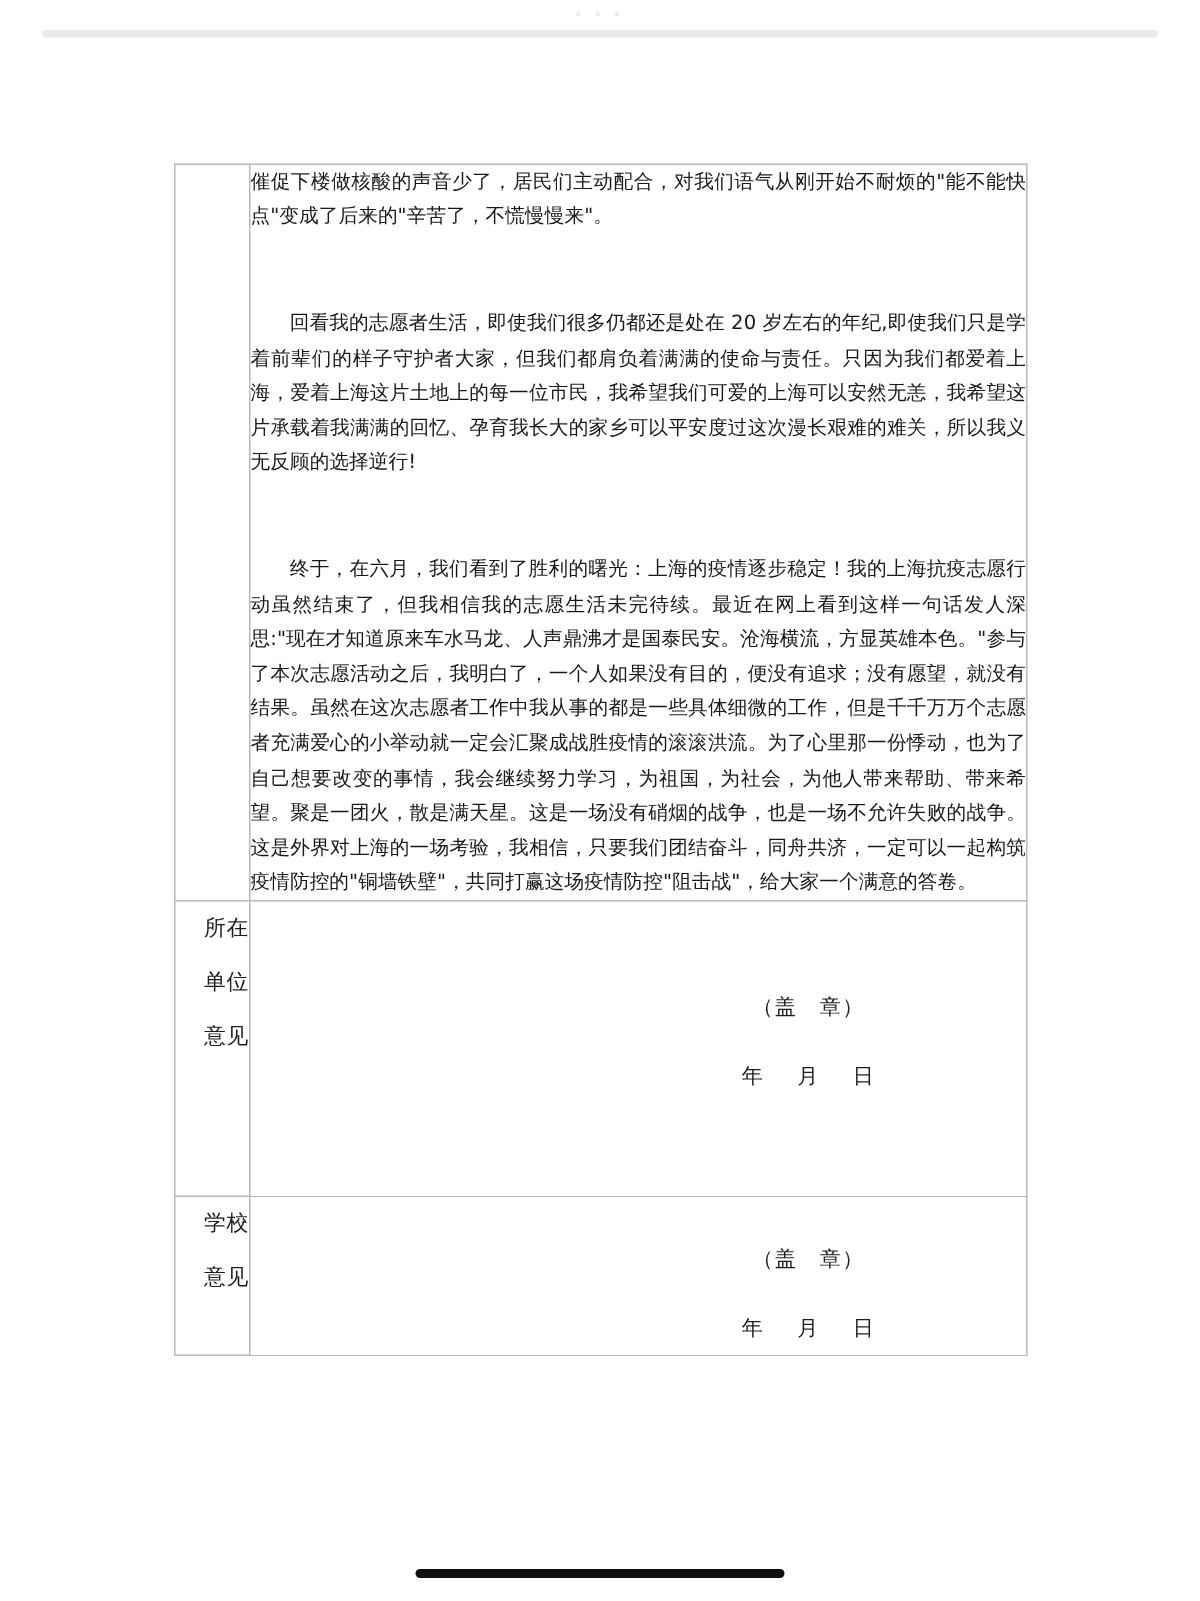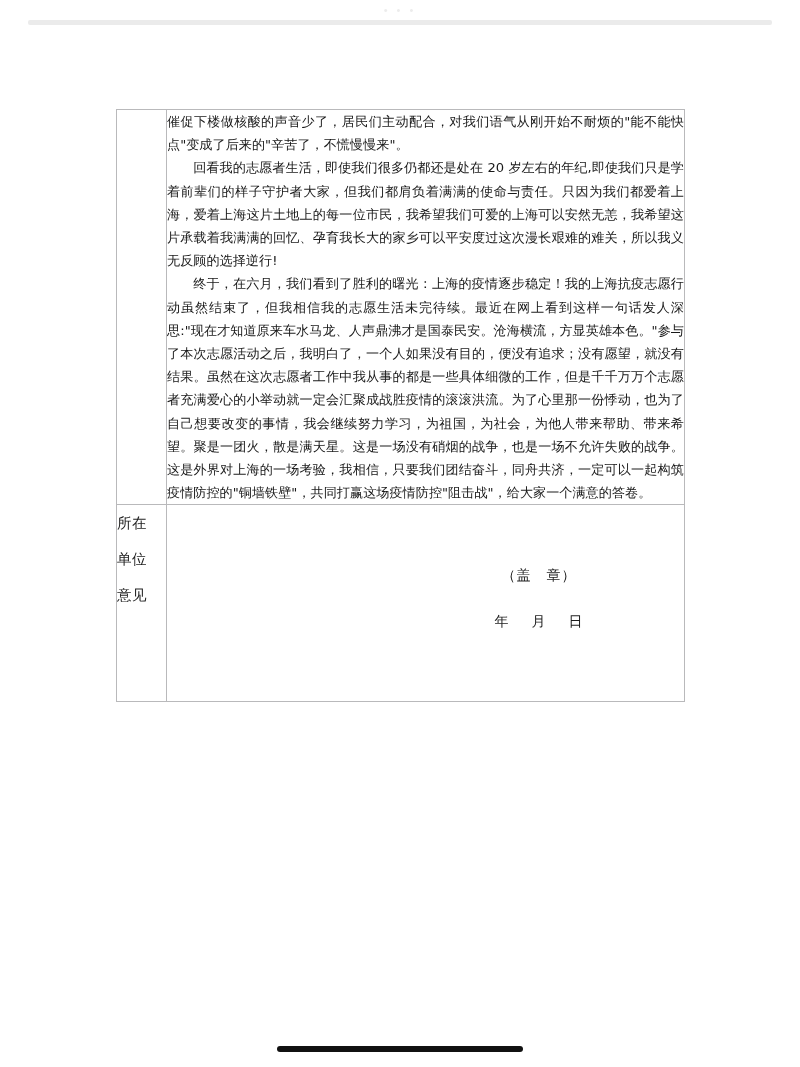--- a/index.html
+++ b/index.html
@@ -74,21 +74,21 @@
   .col-label {
     width: 50px;
   }
   .col-body {
     width: 518px;
   }
 
   
   .label-cell {
     vertical-align: middle;
-    text-align: left;
+    text-align: right;
     padding: 0 2px;
   }
   .label-stack {
     font-size: 14.5px;
     line-height: 36px;
     color: #1c1c1c;
     font-family: "DejaVu Sans", "Liberation Sans", sans-serif;
     letter-spacing: 0.5px;
   }
   .label-stack span {
@@ -108,20 +108,21 @@
     font-family: "DejaVu Sans", "Liberation Sans", sans-serif;
     margin: 0;
     letter-spacing: 0.05px;
     word-break: break-all;
   }
   .essay p {
     margin: 0;
   }
   .essay p.indent {
     text-indent: 2em;
+    margin-top: 48px;
   }
 
   
   .sig-cell {
     position: relative;
     height: 196px;
   }
   .sig-cell.school {
     height: 105px;
   }
@@ -231,19 +232,37 @@
             <p class="sig-seal">（盖　章）</p>
           </div>
           <div class="sig-block unit-date">
             <p class="sig-date">
               <span>年</span><span>月</span><span>日</span>
             </p>
           </div>
         </td>
       </tr>
 
+      <tr>
+        <td class="label-cell">
+          <div class="label-stack">
+            <span>学校</span>
+            <span>意见</span>
+          </div>
+        </td>
+        <td class="sig-cell school">
+          <div class="sig-block school-seal">
+            <p class="sig-seal">（盖　章）</p>
+          </div>
+          <div class="sig-block school-date">
+            <p class="sig-date">
+              <span>年</span><span>月</span><span>日</span>
+            </p>
+          </div>
+        </td>
+      </tr>
 
     </tbody>
   </table>
 
   <div class="home-indicator"></div>
 
 </div>
 
 </body></html>

